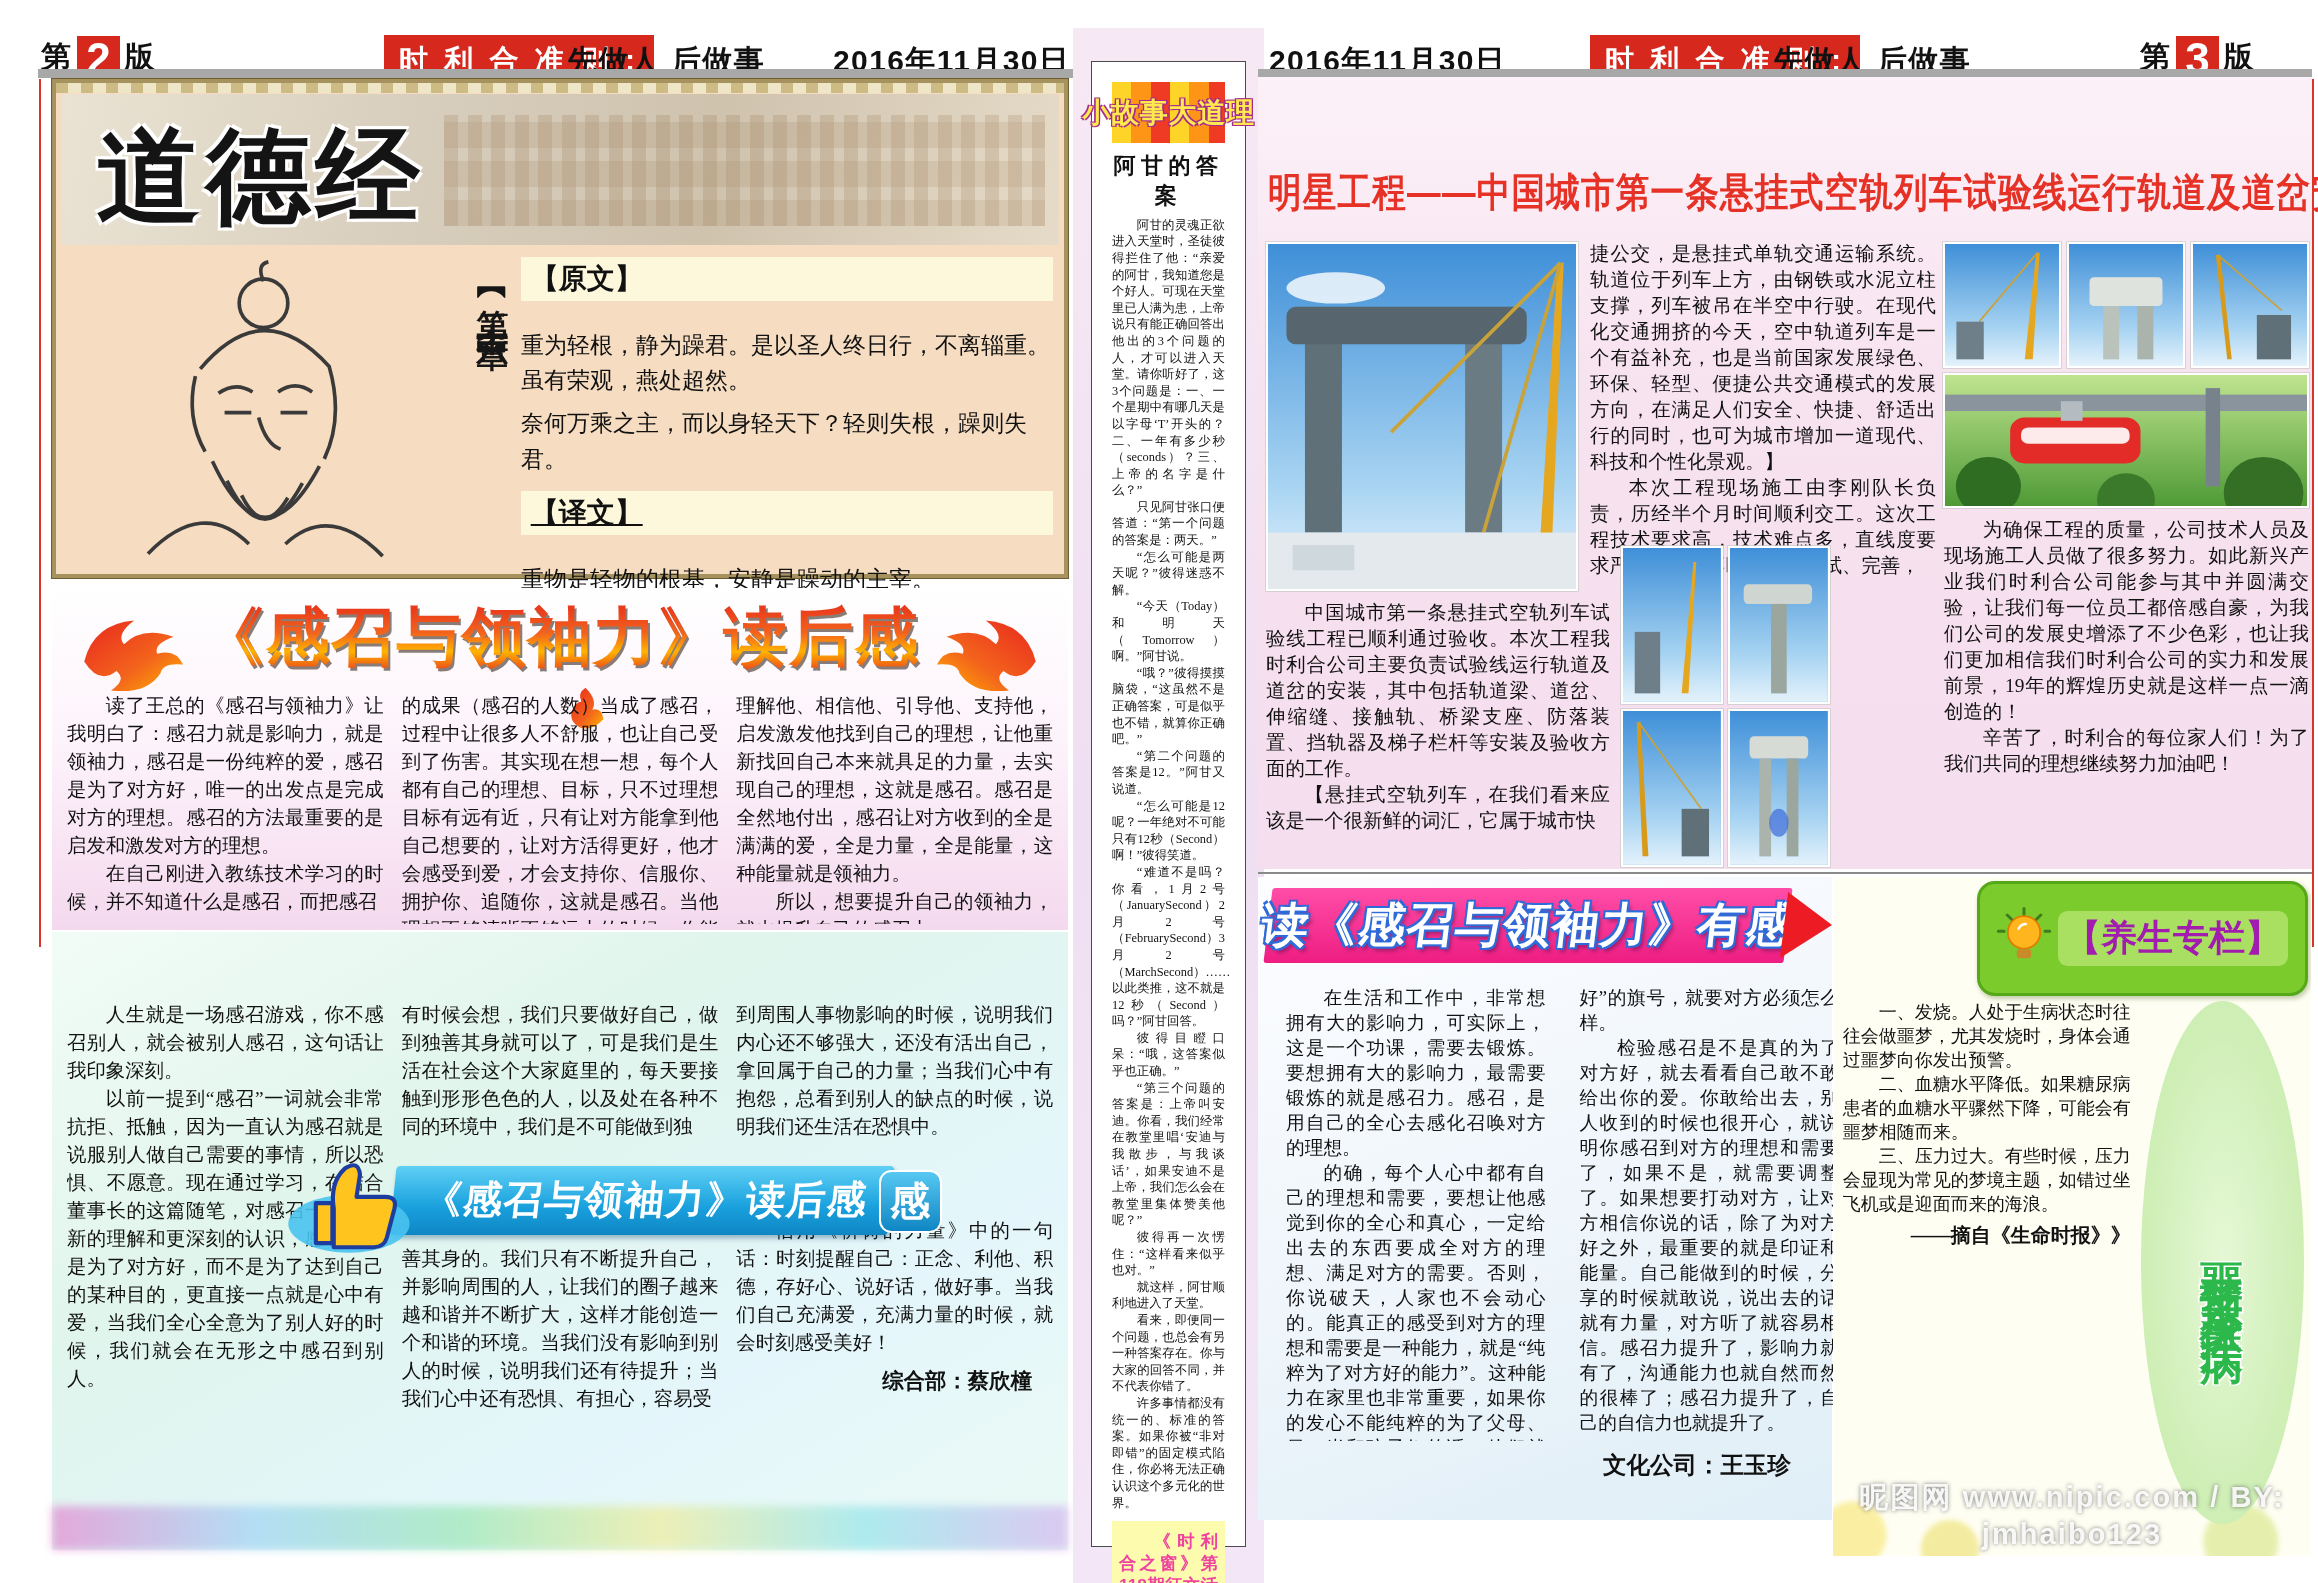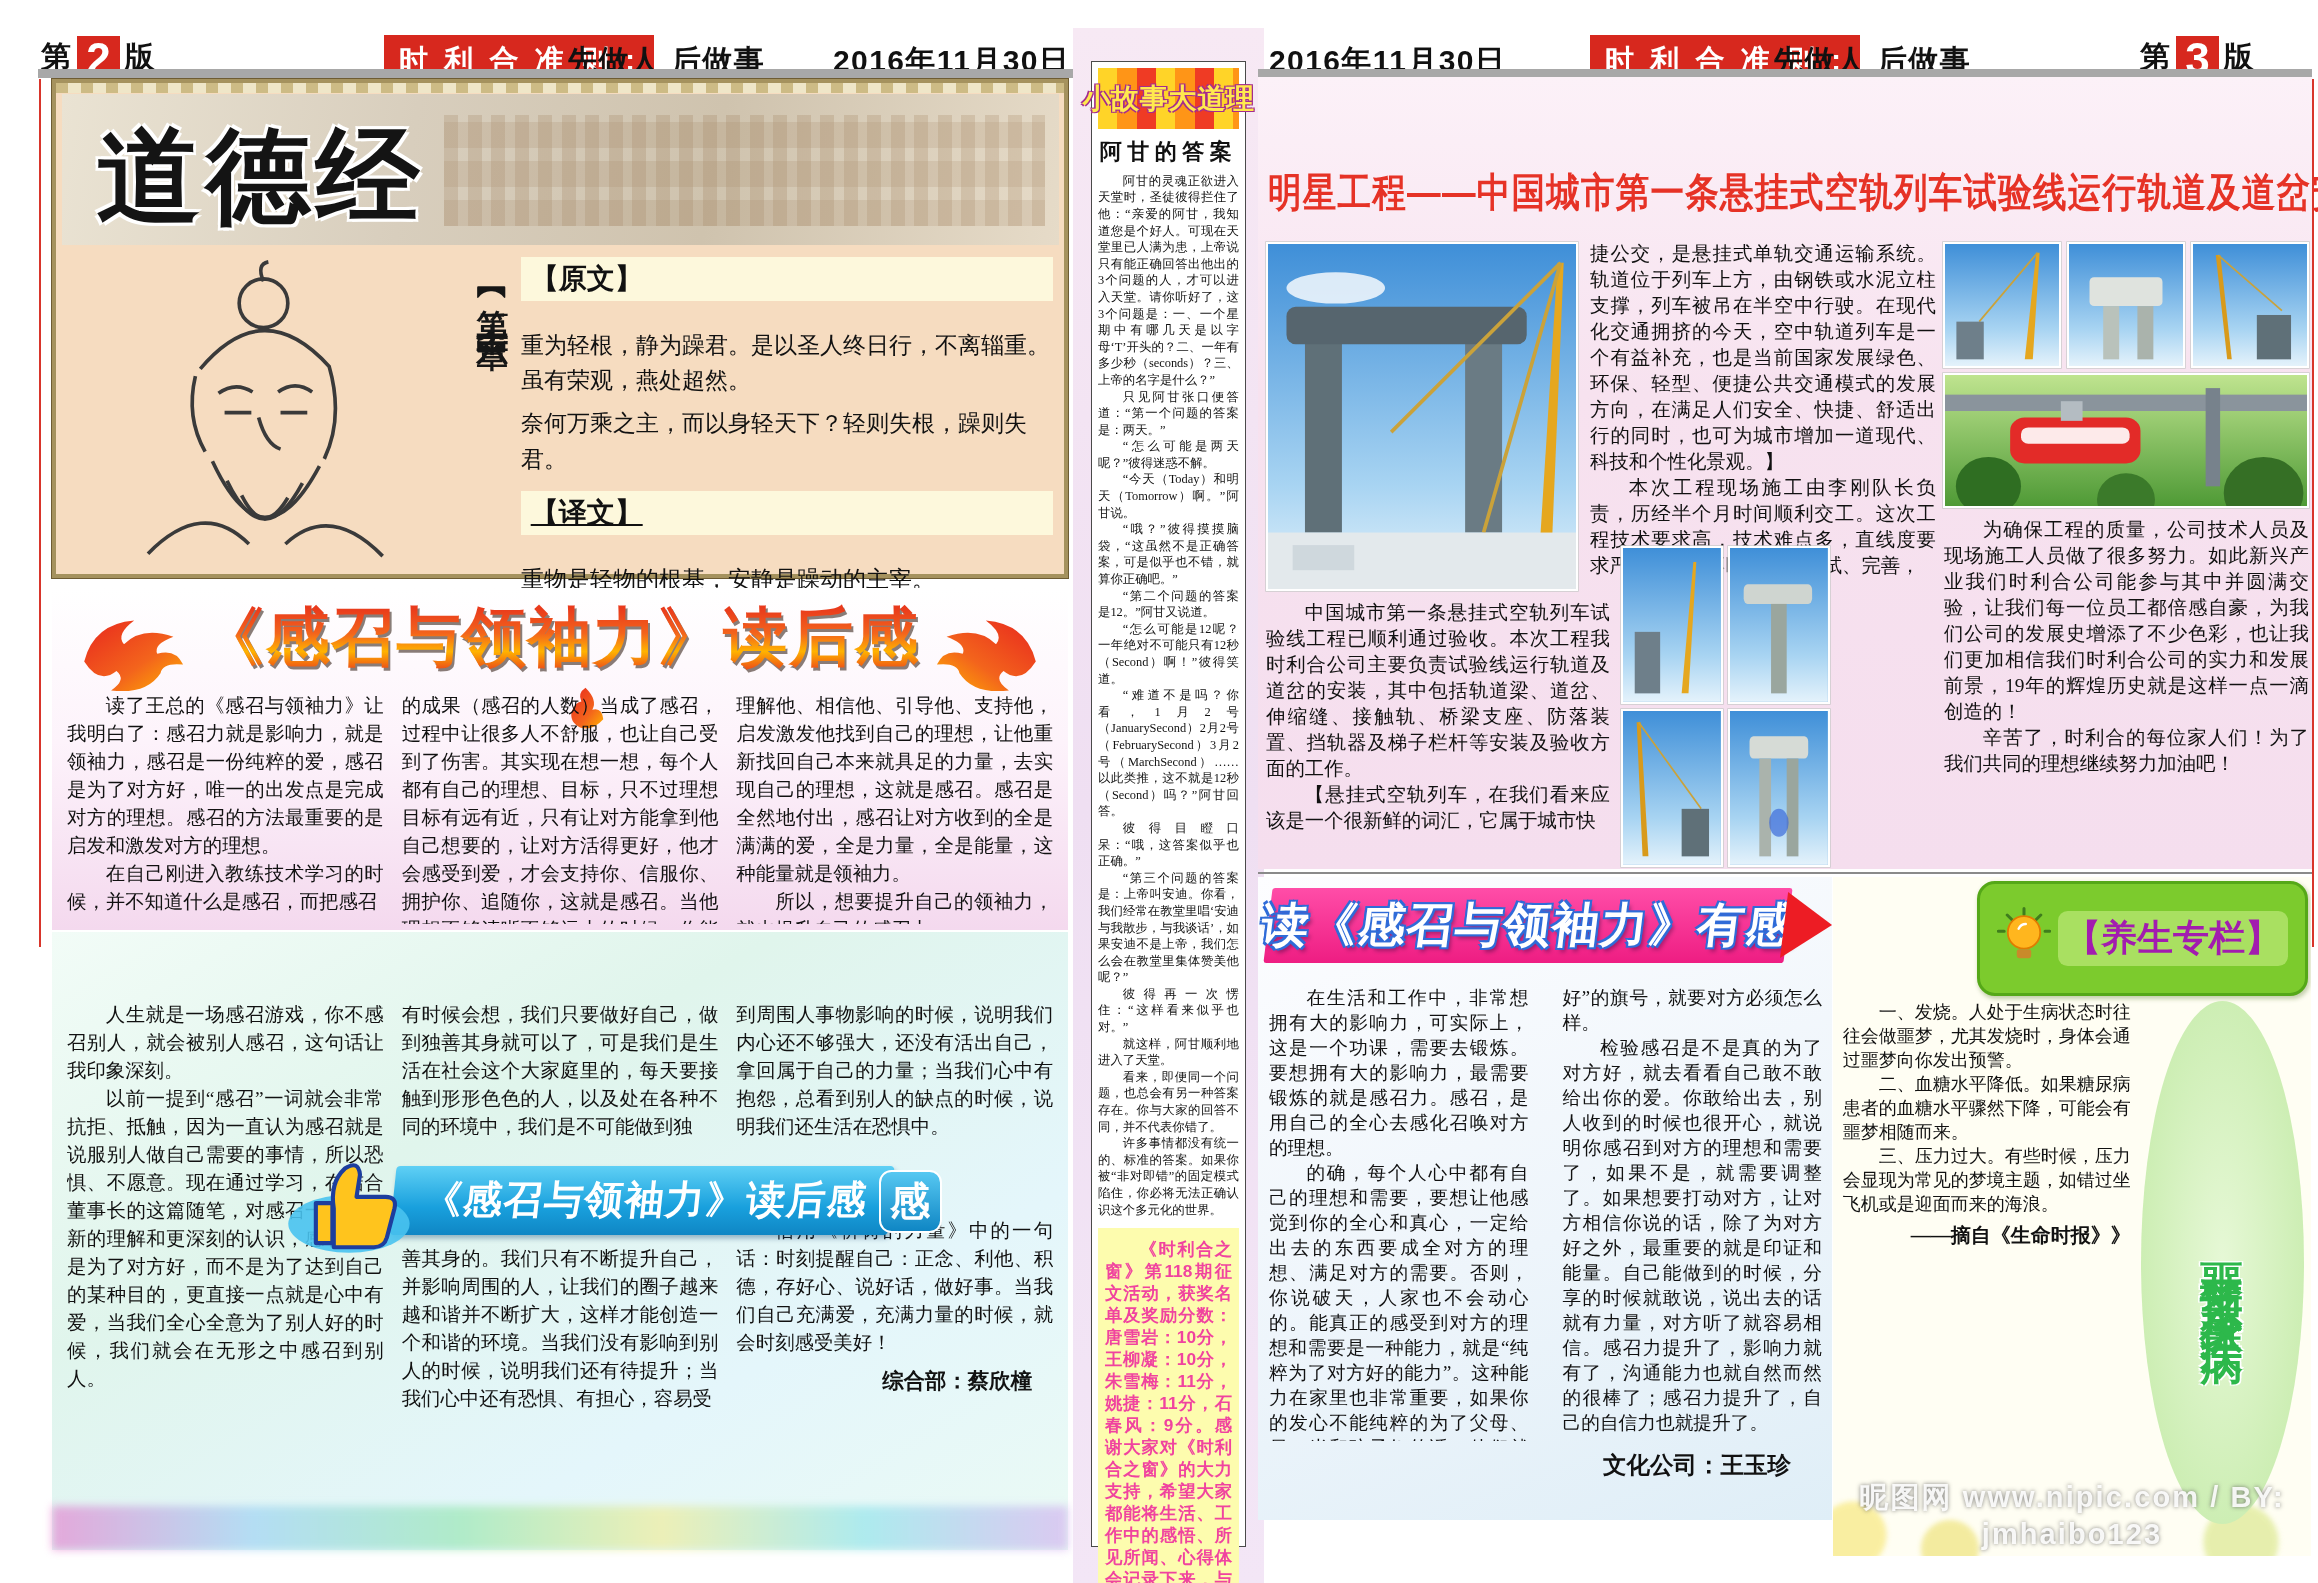--- a/index.html
+++ b/index.html
@@ -58,21 +58,21 @@
   .ribbon{position:absolute;left:228px;top:207px;display:flex;align-items:center;z-index:3;}
   .thumb-svg{width:131px;height:124px;margin-right:-18px;z-index:4;}
   .ribbon-bar{background:linear-gradient(180deg,#5fd0f5,#19a0dd 60%,#0f86c4);color:#fff;font-size:39px;font-weight:bold;
        padding:7px 23.5px 8.3px 30px;letter-spacing:1.4px;transform:skewX(-6deg);border-radius:4.1px;
        box-shadow:2.1px 3.5px 5.5px rgba(0,60,110,.35);white-space:nowrap;}
   .gan-badge{background:linear-gradient(180deg,#57c8f2,#0f86c4);border:2.8px solid #fff;color:#fff;font-size:40px;
        font-weight:bold;width:59px;height:59px;border-radius:12.4px;display:flex;align-items:center;justify-content:center;
        margin-left:-12.4px;z-index:5;}
   
   .gapbg{left:1073px;top:28px;width:191px;height:1556px;background:linear-gradient(180deg,#f7e9f4,#efdff2 50%,#f3e6f6);}
-  .midstrip{left:1091px;top:61px;width:155px;height:1486px;background:#fff;border:1.4px solid #4a4a4a;box-sizing:border-box;padding:6px;}
+  .midstrip{left:1091px;top:61px;width:155px;height:1486px;background:#fff;border:1.4px solid #4a4a4a;box-sizing:border-box;padding:20px;}
   .mid-header{height:61px;background:repeating-linear-gradient(90deg,#ffd428 0 19.4px,#ff9517 19.4px 39px,#ef3b24 39px 58px);
        display:flex;align-items:center;justify-content:center;}
   .mid-header span{font-size:28px;font-weight:bold;color:#ffe94e;letter-spacing:0.7px;white-space:nowrap;
        text-shadow:1.4px 1.4px 0 #a52c8e,-1.4px -1.4px 0 #a52c8e,1.4px -1.4px 0 #a52c8e,-1.4px 1.4px 0 #a52c8e;}
   .mid-title{font-size:22px;font-weight:bold;text-align:center;letter-spacing:5.5px;margin:8.3px 0 5.5px 0;}
   .mid-story p{margin:0;font-size:12.4px;line-height:16.6px;text-indent:2em;text-align:justify;font-family:"Liberation Serif",serif;}
   .mid-notice{margin-top:9.7px;background:#fdfcae;padding:9.7px 7px;}
   .mid-notice p{margin:0;font-size:17.3px;line-height:22px;color:#f0439f;font-weight:bold;text-indent:2em;text-align:justify;}
   
   .pinkzone{left:1258px;top:77px;width:1054px;height:792px;
@@ -86,21 +86,21 @@
   
   .essay-r{left:1258px;top:877px;width:574px;height:643px;
        background:linear-gradient(160deg,#fdfdff 0%,#eef5fb 55%,#dfeef7 100%);}
   .er-banner{position:absolute;left:9.7px;top:11px;width:520px;height:75px;
        background:linear-gradient(180deg,#ff4da8,#ee1d82);transform:skewX(-7deg);border-radius:2.8px;
        display:flex;align-items:center;justify-content:center;}
   .er-banner:after{content:"";position:absolute;right:-44px;top:4.1px;border-left:48px solid #ed1c24;
        border-top:33px solid transparent;border-bottom:33px solid transparent;}
   .er-banner span{font-size:47px;font-weight:bold;color:#fff;white-space:nowrap;letter-spacing:1.4px;
        text-shadow:2.1px 2.1px 0 #2f6bd8,-2.1px -2.1px 0 #2f6bd8,2.1px -2.1px 0 #2f6bd8,-2.1px 2.1px 0 #2f6bd8,3.5px 4.1px 4.1px rgba(0,0,40,.4);}
-  .er-cols{position:absolute;left:11px;top:108px;width:553px;height:456px;display:flex;gap:34px;overflow:hidden;}
+  .er-cols{position:absolute;left:28px;top:108px;width:553px;height:456px;display:flex;gap:34px;overflow:hidden;}
   .er-cols .col{flex:1;font-size:18.7px;line-height:25px;font-family:"Liberation Serif",serif;}
   .er-author{position:absolute;right:41px;top:572px;font-size:23.5px;font-weight:bold;}
   
   .health{left:1833px;top:877px;width:478px;height:679px;background:#fffef3;overflow:hidden;}
   .health::before{content:"";position:absolute;left:-21px;bottom:-28px;width:512px;height:104px;opacity:.5;filter:blur(2.8px);
        background:radial-gradient(circle at 41px 55px,#f5e051 0 32px,transparent 35px),
                   radial-gradient(circle at 138px 69px,#e8d94e 0 28px,transparent 30px),
                   radial-gradient(circle at 429px 62px,#cfe06a 0 36px,transparent 39px);}
   .hl-badge{position:absolute;left:144px;top:4.1px;width:325px;height:109px;background:#7ccb2d;border:3.5px solid #55a818;
        border-radius:18px;display:flex;align-items:center;justify-content:center;gap:7px;box-shadow:1.4px 2.8px 4.1px rgba(60,100,10,.3);}

